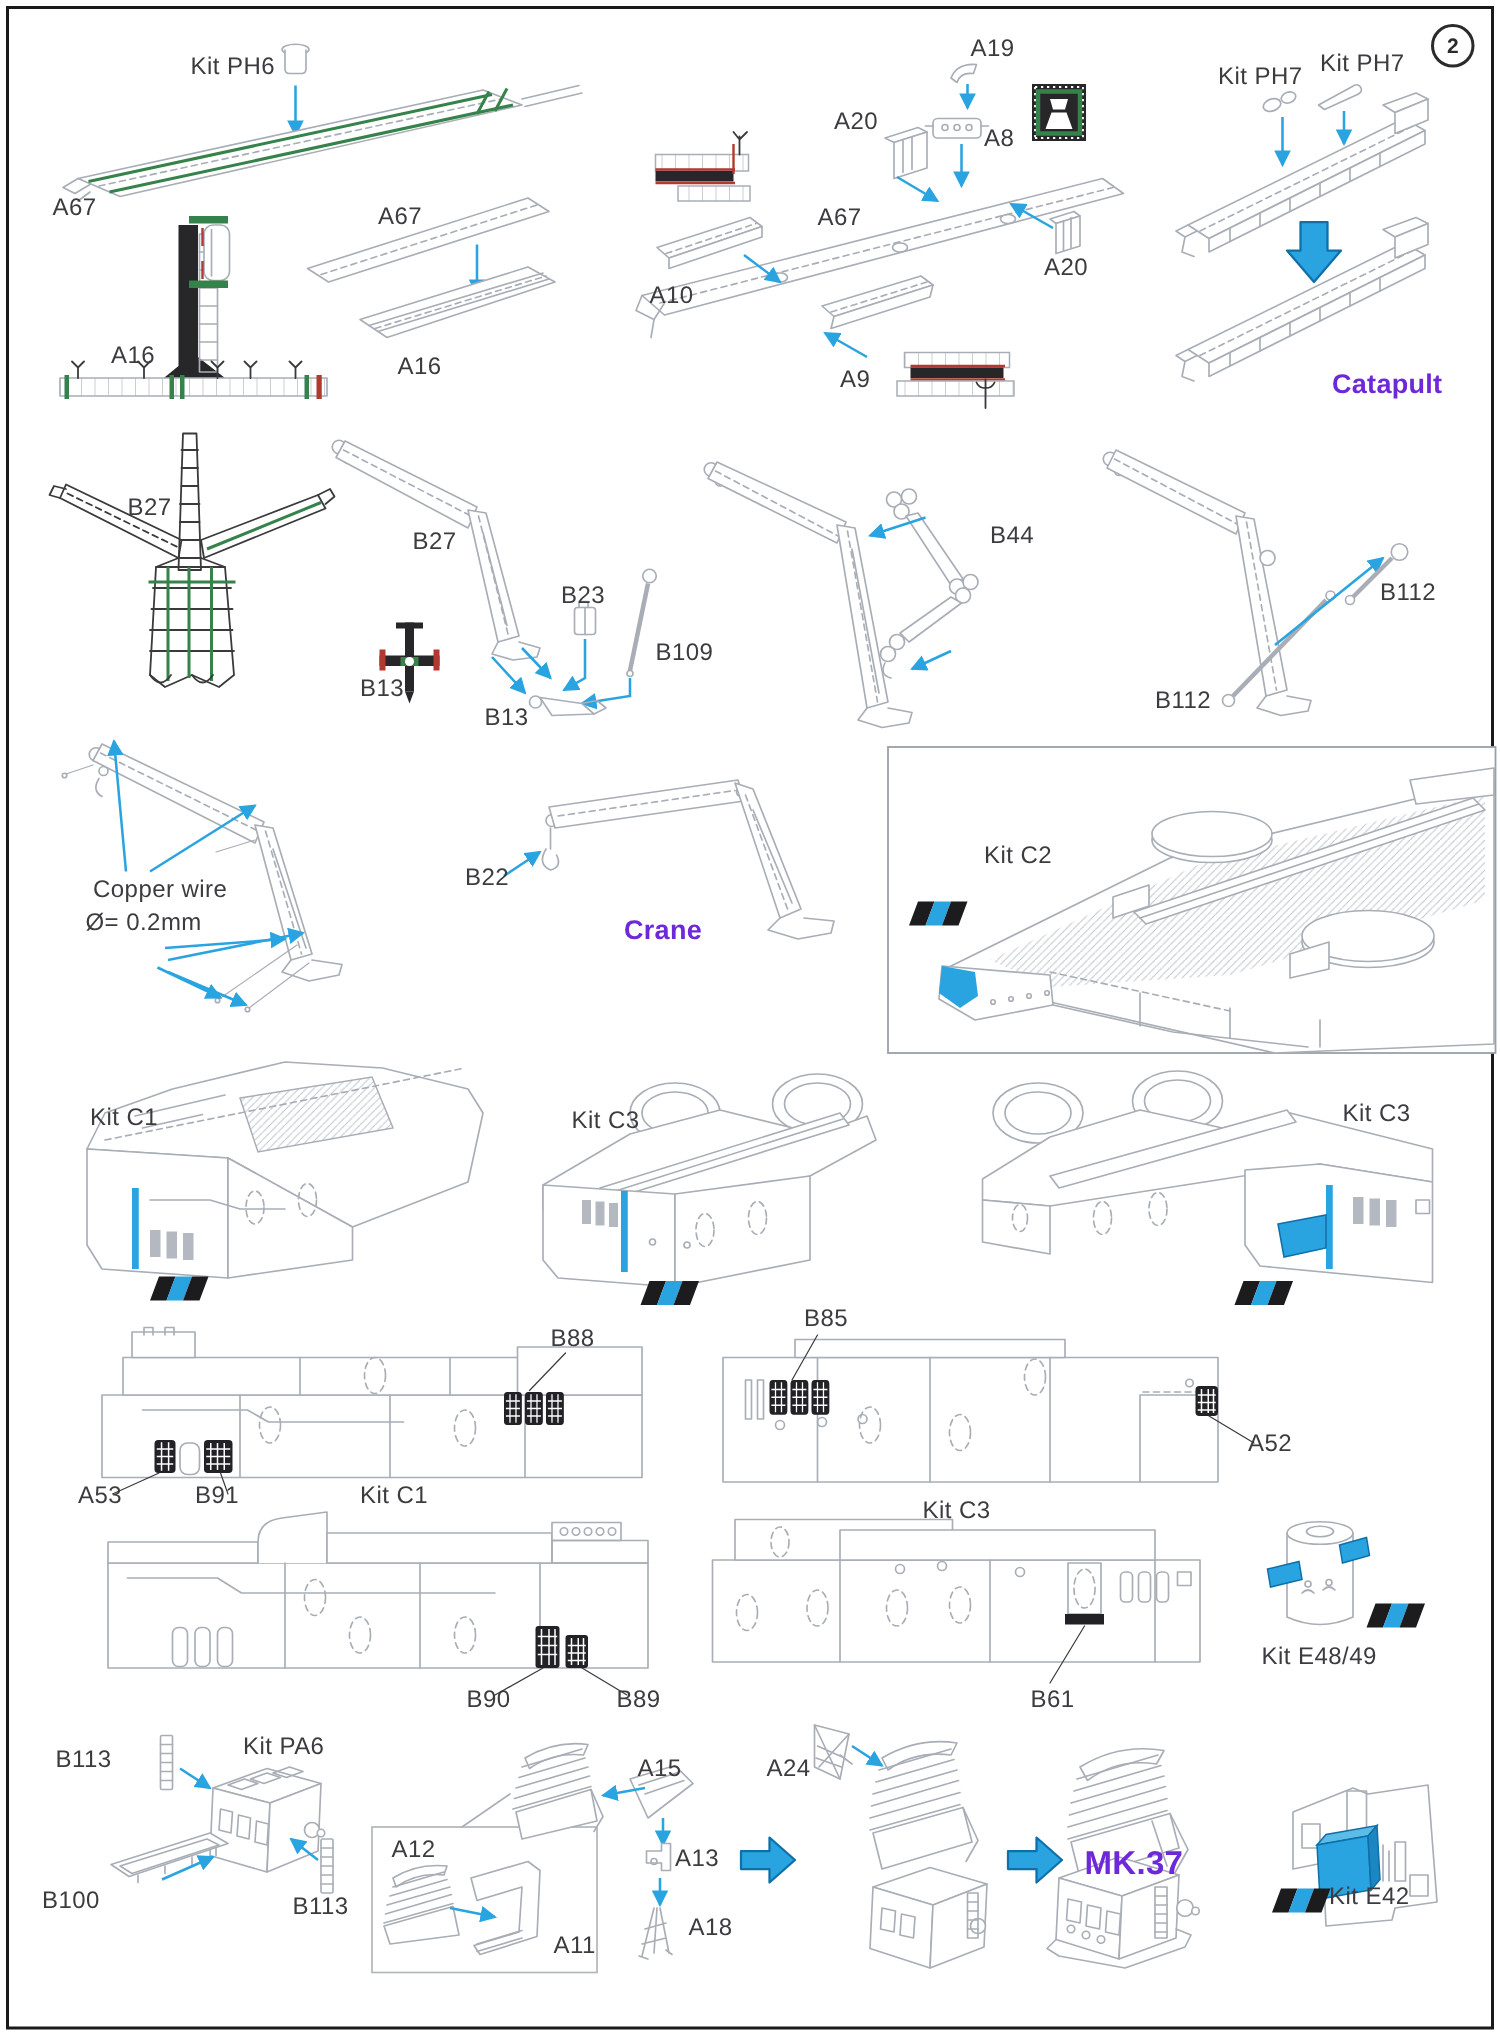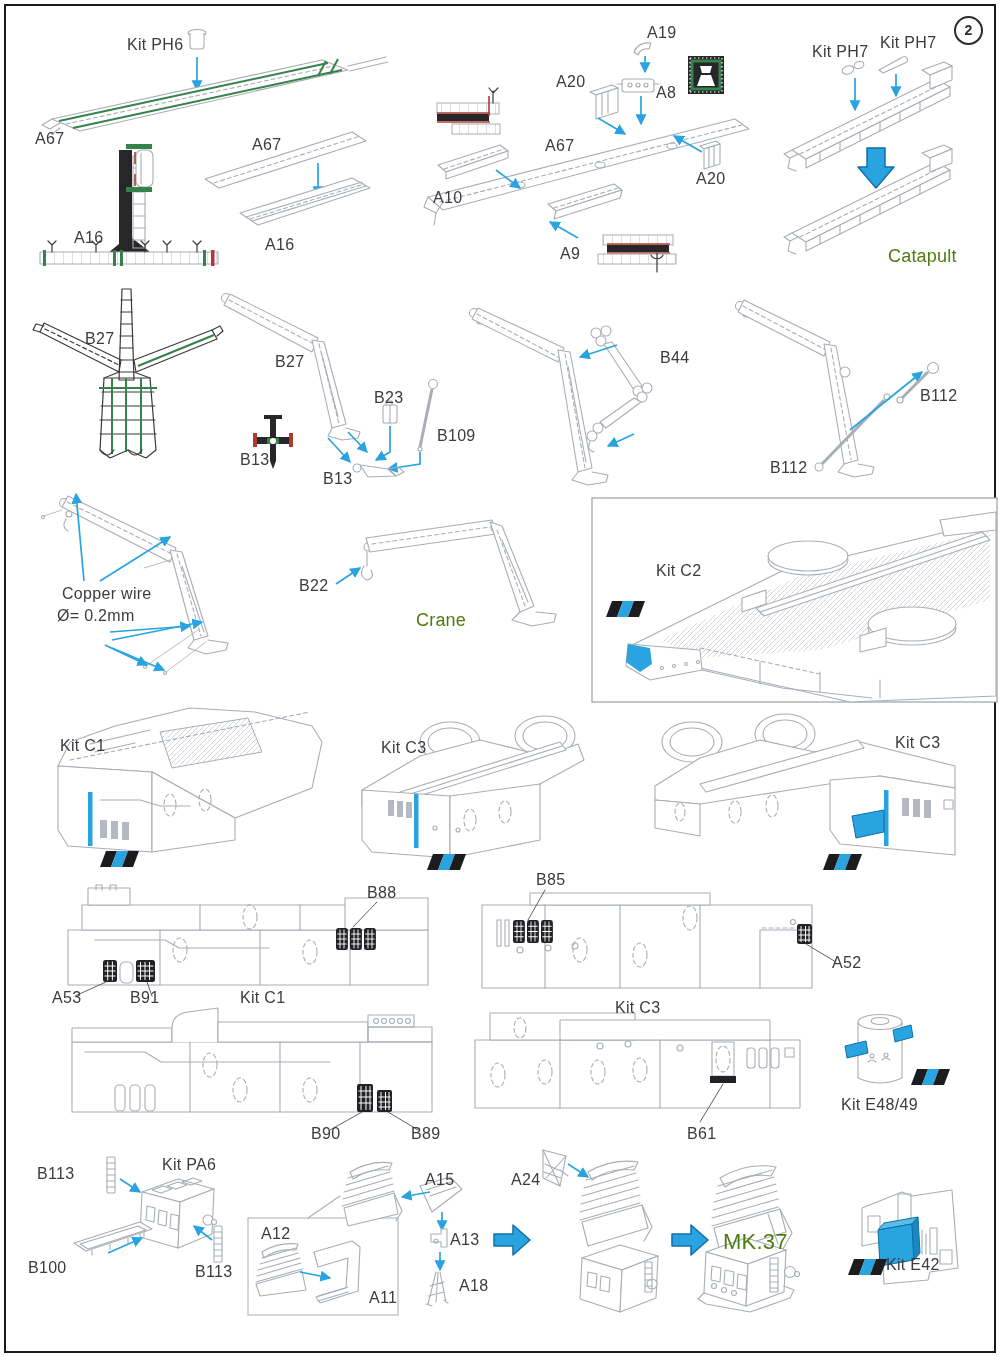--- a/index.html
+++ b/index.html
@@ -1,20 +1,20 @@
 <!DOCTYPE html>
 <html><head>
 <meta charset="utf-8">
 <style>
   html,body{margin:0;padding:0;background:#ffffff;}
   .page{position:relative;width:1000px;height:1357px;background:#fff;font-family:"Liberation Sans",sans-serif;overflow:hidden;}
   .frame{position:absolute;left:4px;top:4px;right:4px;bottom:4px;border:2px solid #1a1a1d;pointer-events:none;}
   .art{position:absolute;left:0;top:0;width:1000px;height:1357px;}
   .lbl{position:absolute;color:#3c3c40;font-size:16px;letter-spacing:.3px;white-space:nowrap;}
-  .lbl.bold{font-weight:normal;color:#4d7c0f;font-size:18px;letter-spacing:.2px;}
+  .lbl.bold{font-weight:bold;color:#6d28d9;font-size:18px;letter-spacing:.2px;}
   .badge{position:absolute;width:25px;height:25px;border:2px solid #2b2b2e;border-radius:50%;
          text-align:center;line-height:25px;font-size:14px;font-weight:bold;color:#2b2b2e;}
   
   .ln{stroke:#a8adb6;fill:none;stroke-width:1.1;stroke-linejoin:round;stroke-linecap:round}
   .lnf{stroke:#a8adb6;fill:#ffffff;stroke-width:1.1;stroke-linejoin:round}
   .dk{stroke:#3a3a3c;fill:none;stroke-width:1.2;stroke-linejoin:round;stroke-linecap:round}
   .thin{stroke-width:.8}
   .dsh{stroke-dasharray:4 3}
   .grn{stroke:#35824a;fill:none;stroke-width:2}
   .red{stroke:#b03a30;fill:none;stroke-width:1.6}
@@ -677,21 +677,21 @@
   <span class="lbl" style="left:275px;top:353px">B27</span>
   <span class="lbl" style="left:374px;top:389px">B23</span>
   <span class="lbl" style="left:437px;top:427px">B109</span>
   <span class="lbl" style="left:240px;top:451px">B13</span>
   <span class="lbl" style="left:323px;top:470px">B13</span>
   <span class="lbl" style="left:660px;top:349px">B44</span>
   <span class="lbl" style="left:920px;top:387px">B112</span>
   <span class="lbl" style="left:770px;top:459px">B112</span>
   <span class="lbl" style="left:62px;top:585px">Copper wire</span>
   <span class="lbl" style="left:57px;top:607px">Ø= 0.2mm</span>
-  <span class="lbl" style="left:299px;top:577px">B22</span>
+  <span class="lbl" style="left:310px;top:577px">B22</span>
   <span class="lbl bold" style="left:416px;top:610px">Crane</span>
   <span class="lbl" style="left:656px;top:562px">Kit C2</span>
 
   <span class="lbl" style="left:60px;top:737px">Kit C1</span>
   <span class="lbl" style="left:381px;top:739px">Kit C3</span>
   <span class="lbl" style="left:895px;top:734px">Kit C3</span>
   <span class="lbl" style="left:367px;top:884px">B88</span>
   <span class="lbl" style="left:52px;top:989px">A53</span>
   <span class="lbl" style="left:130px;top:989px">B91</span>
   <span class="lbl" style="left:240px;top:989px">Kit C1</span>

